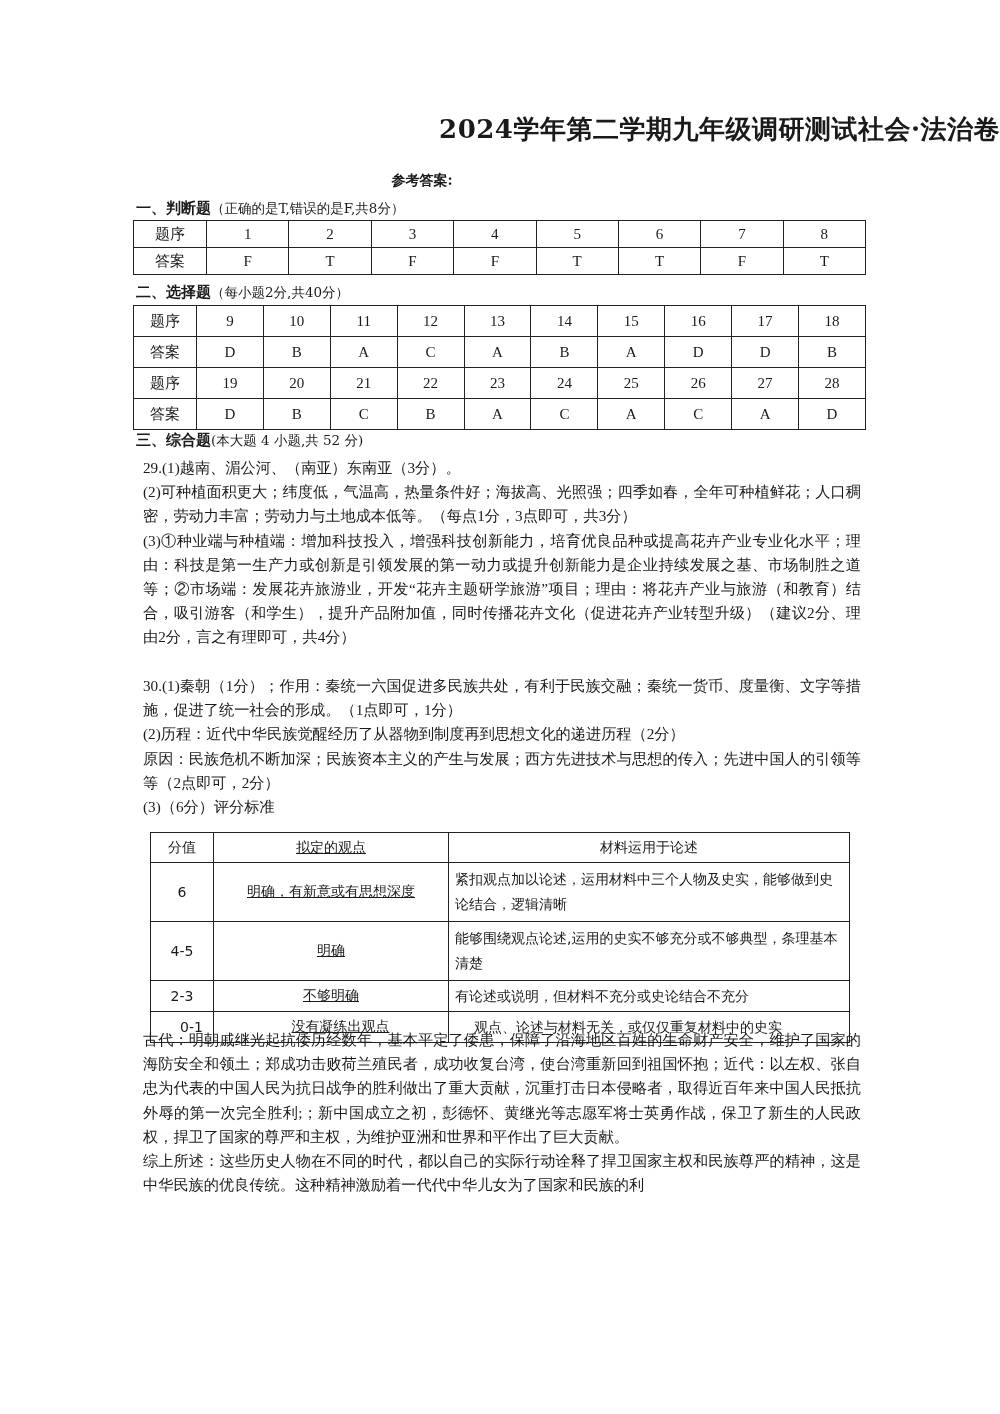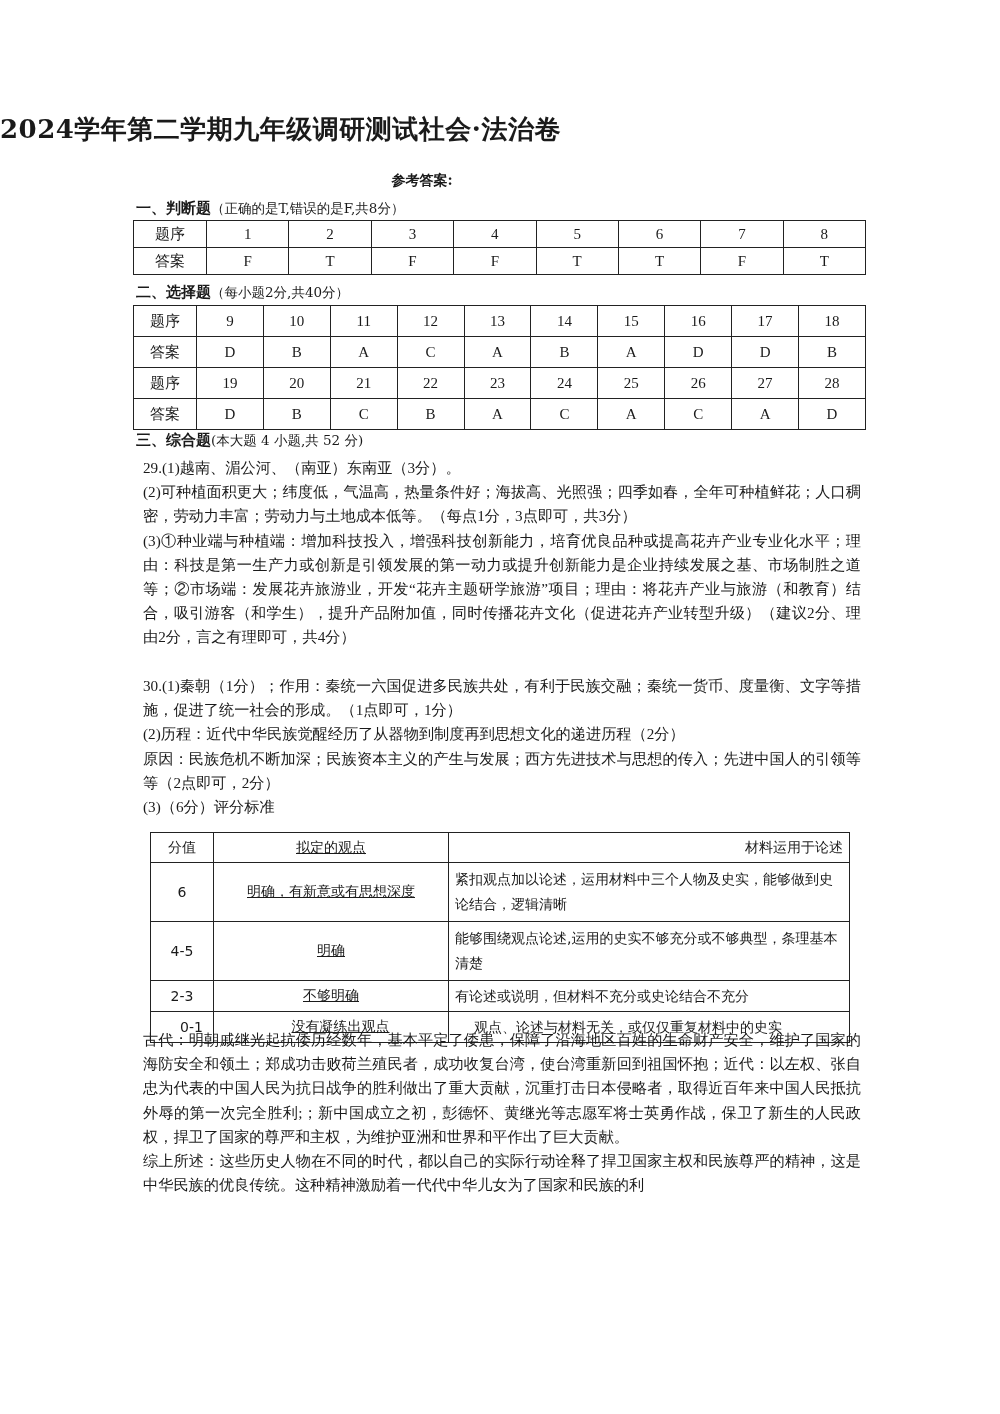--- a/index.html
+++ b/index.html
@@ -1,18 +1,18 @@
 <!DOCTYPE html>
 <html><head>
 <meta charset="utf-8">
 <style>
   html, body { margin: 0; padding: 0; background: #ffffff; }
   body { width: 1000px; height: 1414px; position: relative; overflow: hidden;
          font-family: "DejaVu Serif", "Liberation Serif", serif; color: #1a1a1a; }
-  .title { position: absolute; top: 112px; left: 0; width: 1000px; text-align: left;
+  .title { position: absolute; top: 112px; left: 0; width: 1000px; text-align: right;
            font-size: 26px; font-weight: bold; letter-spacing: 0.5px; }
   .subtitle { position: absolute; top: 172px; left: 0; width: 844px; text-align: center;
               font-size: 14px; font-weight: bold; }
   .sec-head { position: absolute; left: 136px; font-size: 14px; }
   .sec-head .h { font-weight: bold; font-size: 15px; }
   .sec-head .note { font-size: 13.5px; }
   table.ans { position: absolute; border-collapse: collapse; table-layout: fixed; }
   table.ans td { border: 1.3px solid #222; text-align: center; font-size: 15px; padding: 0;
                  font-family: "Liberation Serif", "DejaVu Serif", serif; }
   #t1 { left: 133px; top: 220px; width: 733px; }
@@ -147,21 +147,21 @@
   <p>(2)历程：近代中华民族觉醒经历了从器物到制度再到思想文化的递进历程（2分）</p>
   <p>原因：民族危机不断加深；民族资本主义的产生与发展；西方先进技术与思想的传入；先进中国人的引领等等（2点即可，2分）</p>
   <p>(3)（6分）评分标准</p>
 </div>
 
 <table id="rubric">
   <tbody>
       <tr class="hdr">
     <td class="c0">分值</td>
     <td class="c1">拟定的观点</td>
-    <td class="c2" style="text-align:right">材料运用于论述</td>
+    <td class="c2" style="text-align:center">材料运用于论述</td>
   </tr>
   <tr class="r6">
     <td class="c0">6</td>
     <td class="c1">明确，有新意或有思想深度</td>
     <td class="c2">紧扣观点加以论述，运用材料中三个人物及史实，能够做到史论结合，逻辑清晰</td>
   </tr>
   <tr class="r45">
     <td class="c0">4-5</td>
     <td class="c1">明确</td>
     <td class="c2">能够围绕观点论述,运用的史实不够充分或不够典型，条理基本清楚</td>

